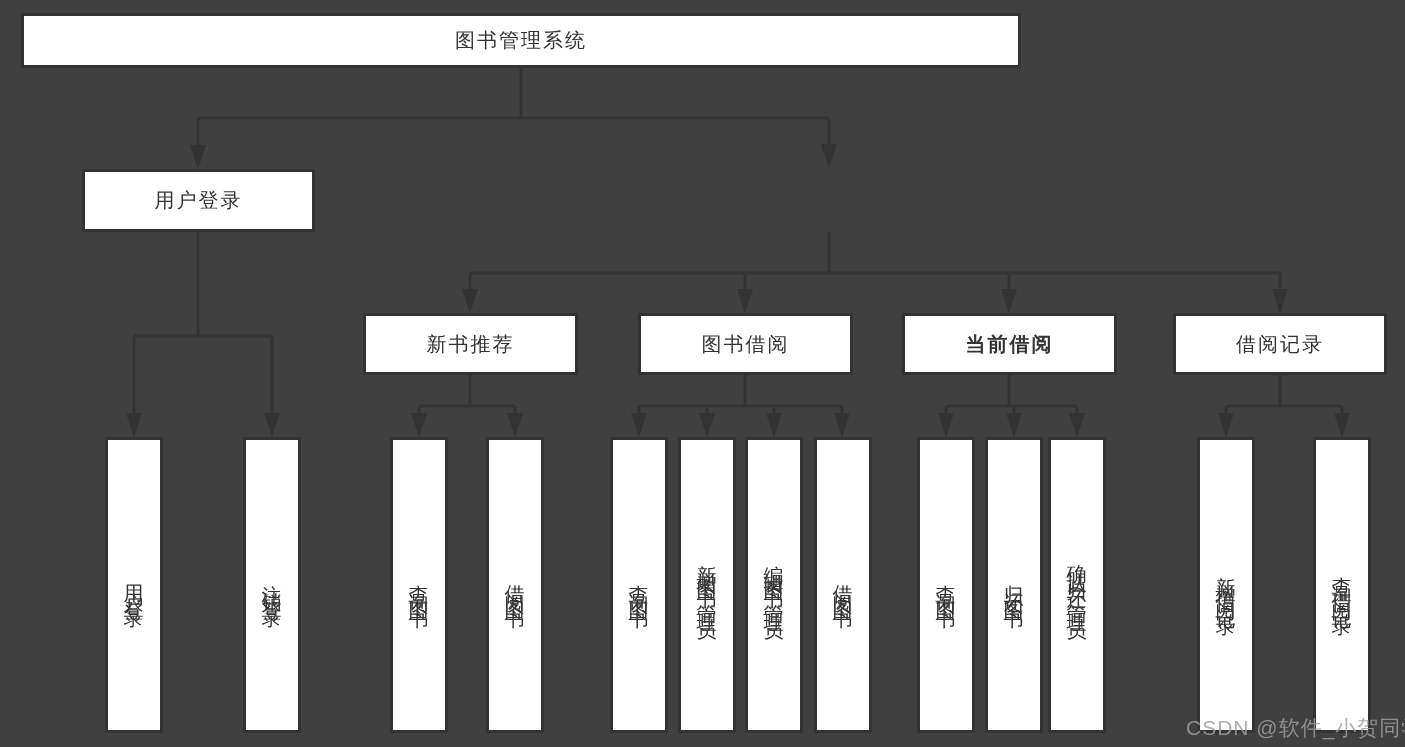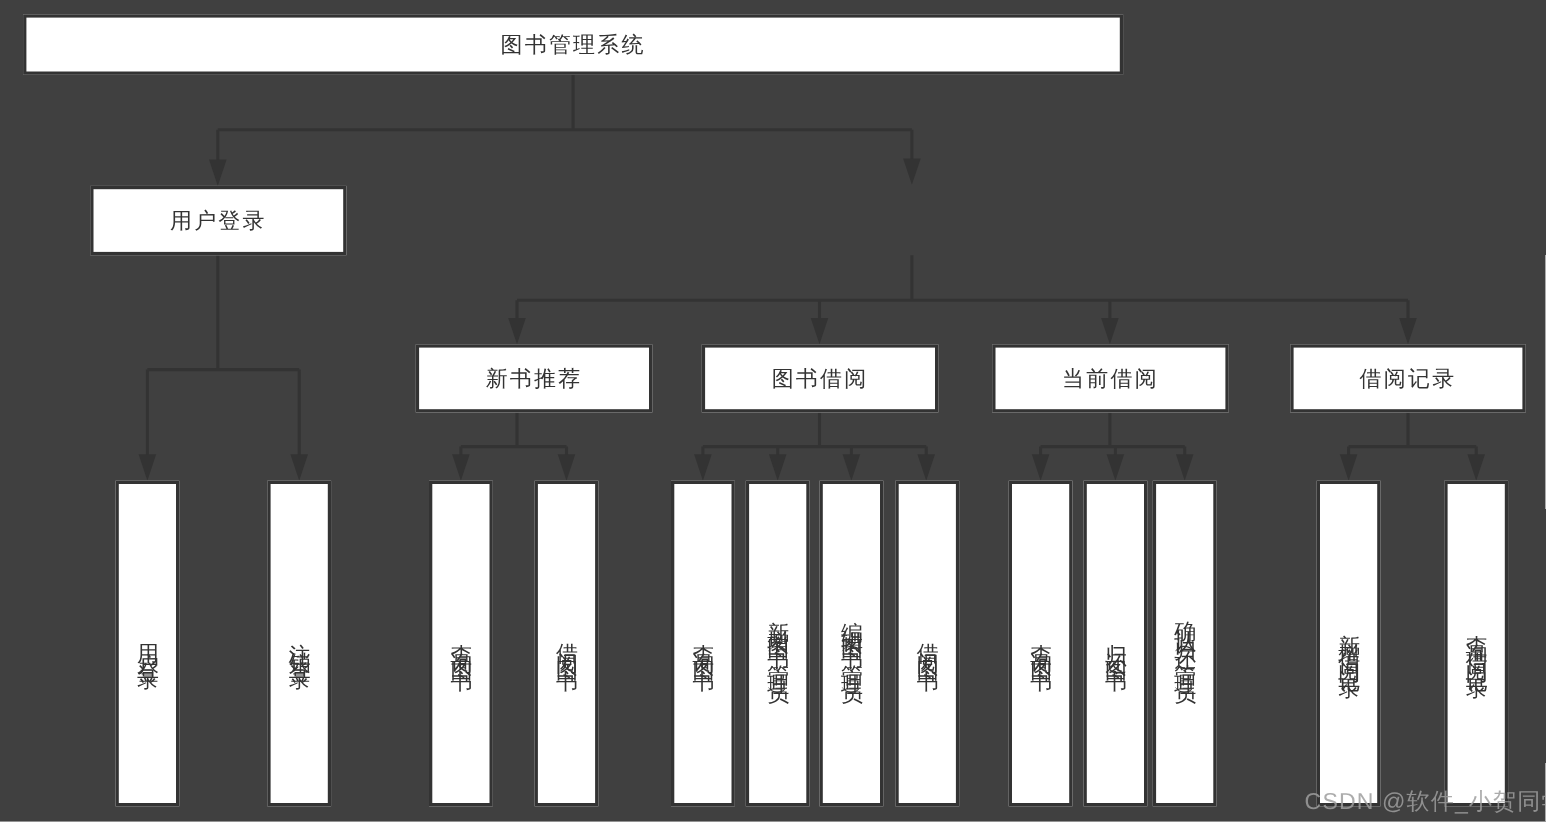--- a/index.html
+++ b/index.html
@@ -99,23 +99,23 @@
     <g>
       <path class="line" d="M1280 375 V406 M1226 406 H1342 M1226 406 V419 M1342 406 V419"></path>
       <path class="head" d="M1218 413 h16 l-8 24 z M1334 413 h16 l-8 24 z"></path>
     </g>
   </svg>
 
   <div class="hnode" style="left:21px; top:13px; width:1000px; height:55px;">图书管理系统</div>
 
   <div class="hnode" style="left:82px; top:169px; width:233px; height:63px;">用户登录</div>
 
-  <div class="hnode" style="left:378px; top:313px; width:215px; height:62px;">新书推荐</div>
+  <div class="hnode" style="left:363px; top:313px; width:215px; height:62px;">新书推荐</div>
   <div class="hnode" style="left:638px; top:313px; width:215px; height:62px;">图书借阅</div>
-  <div class="hnode" style="left:902px; top:313px; width:215px; height:62px;">当前借阅</div>
+  <div class="hnode" style="left:902px; top:313px; width:215px; height:62px;font-weight:bold;">当前借阅</div>
   <div class="hnode" style="left:1173px; top:313px; width:214px; height:62px;">借阅记录</div>
 
   <div class="vnode" style="left:105px; top:437px; width:58px; height:296px;">用户登录</div>
   <div class="vnode" style="left:243px; top:437px; width:58px; height:296px;">注销登录</div>
 
   <div class="vnode" style="left:390px; top:437px; width:58px; height:296px;">查询图书</div>
   <div class="vnode" style="left:486px; top:437px; width:58px; height:296px;">借阅图书</div>
 
   <div class="vnode" style="left:610px; top:437px; width:58px; height:296px;">查询图书</div>
   <div class="vnode" style="left:678px; top:437px; width:58px; height:296px;">新增图书（管理员）</div>

